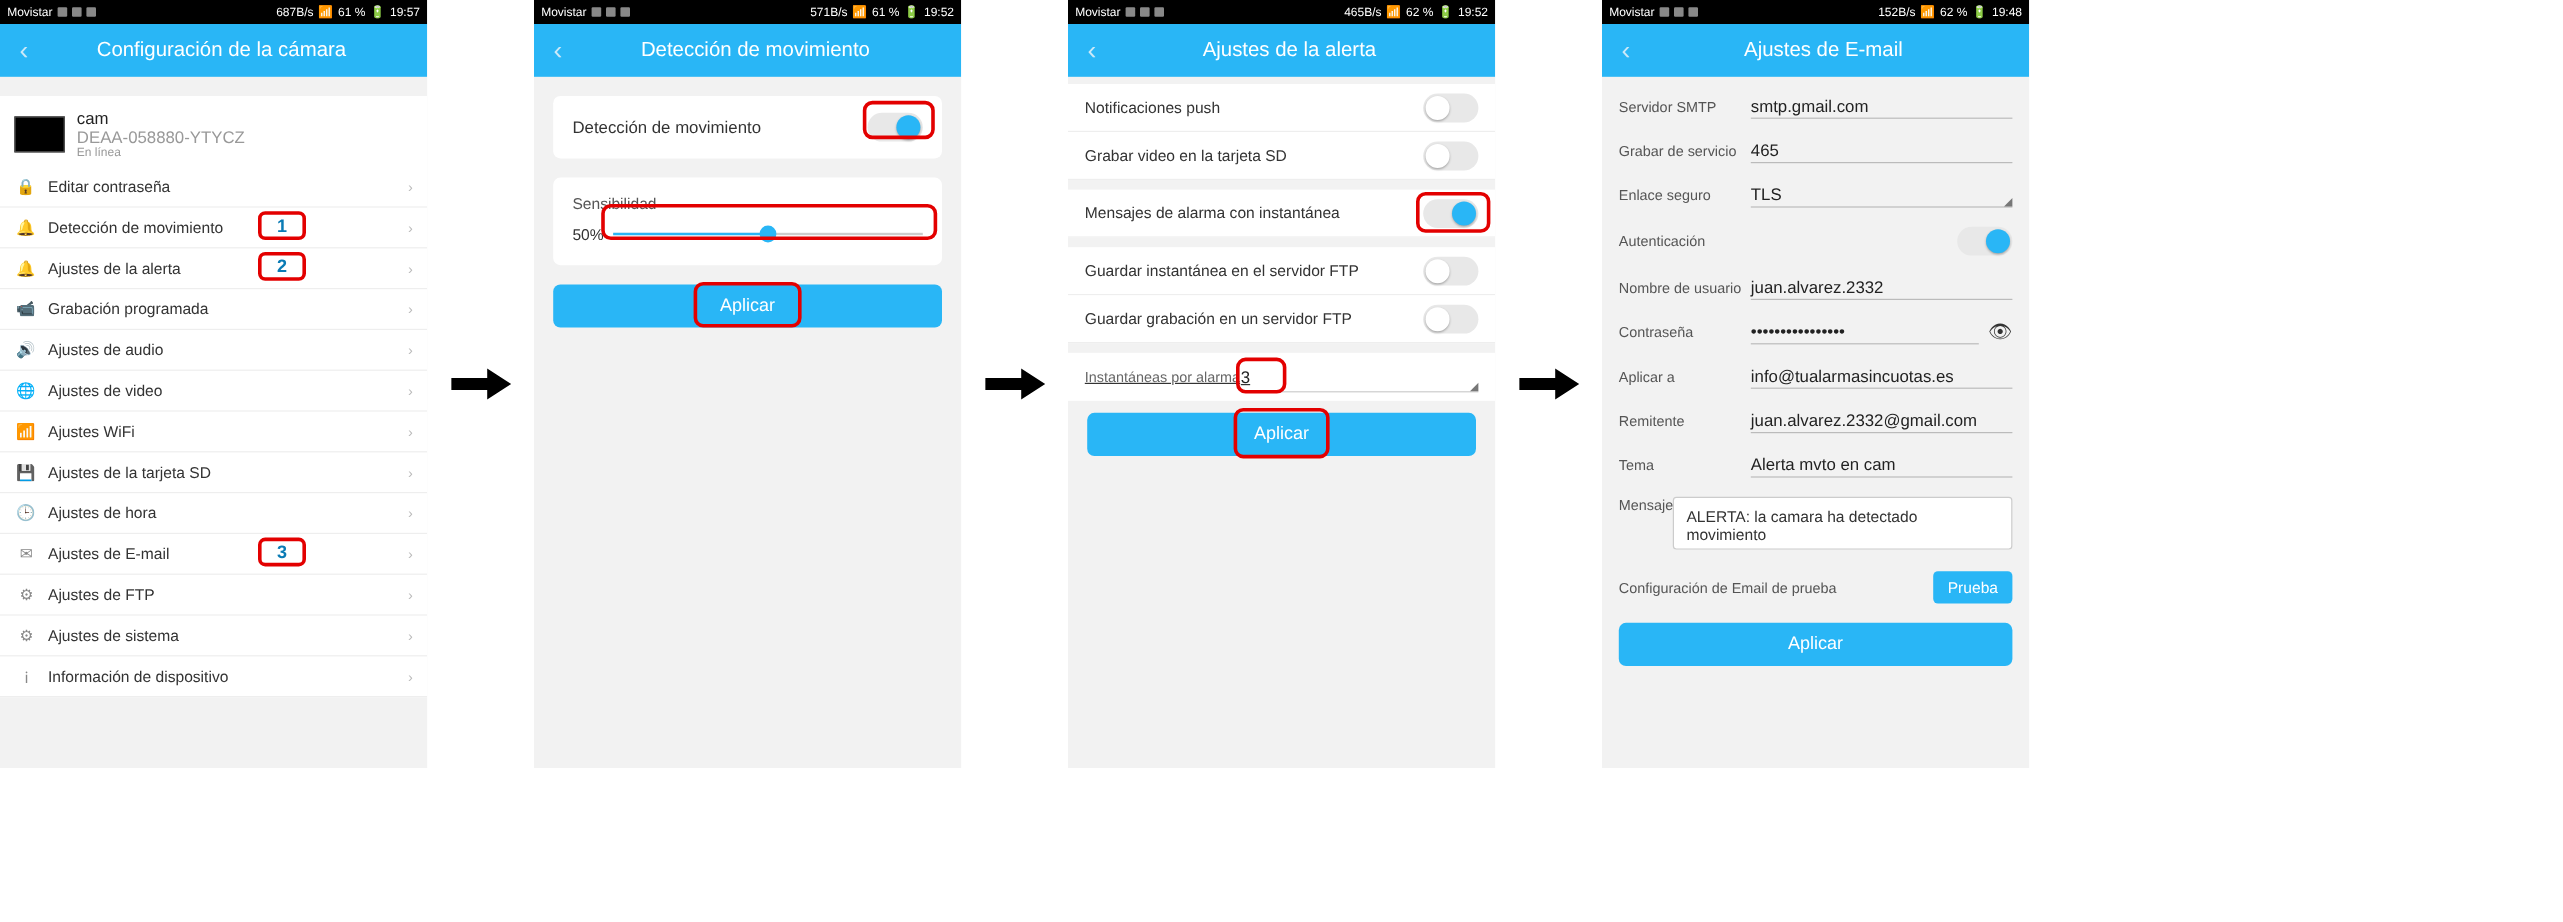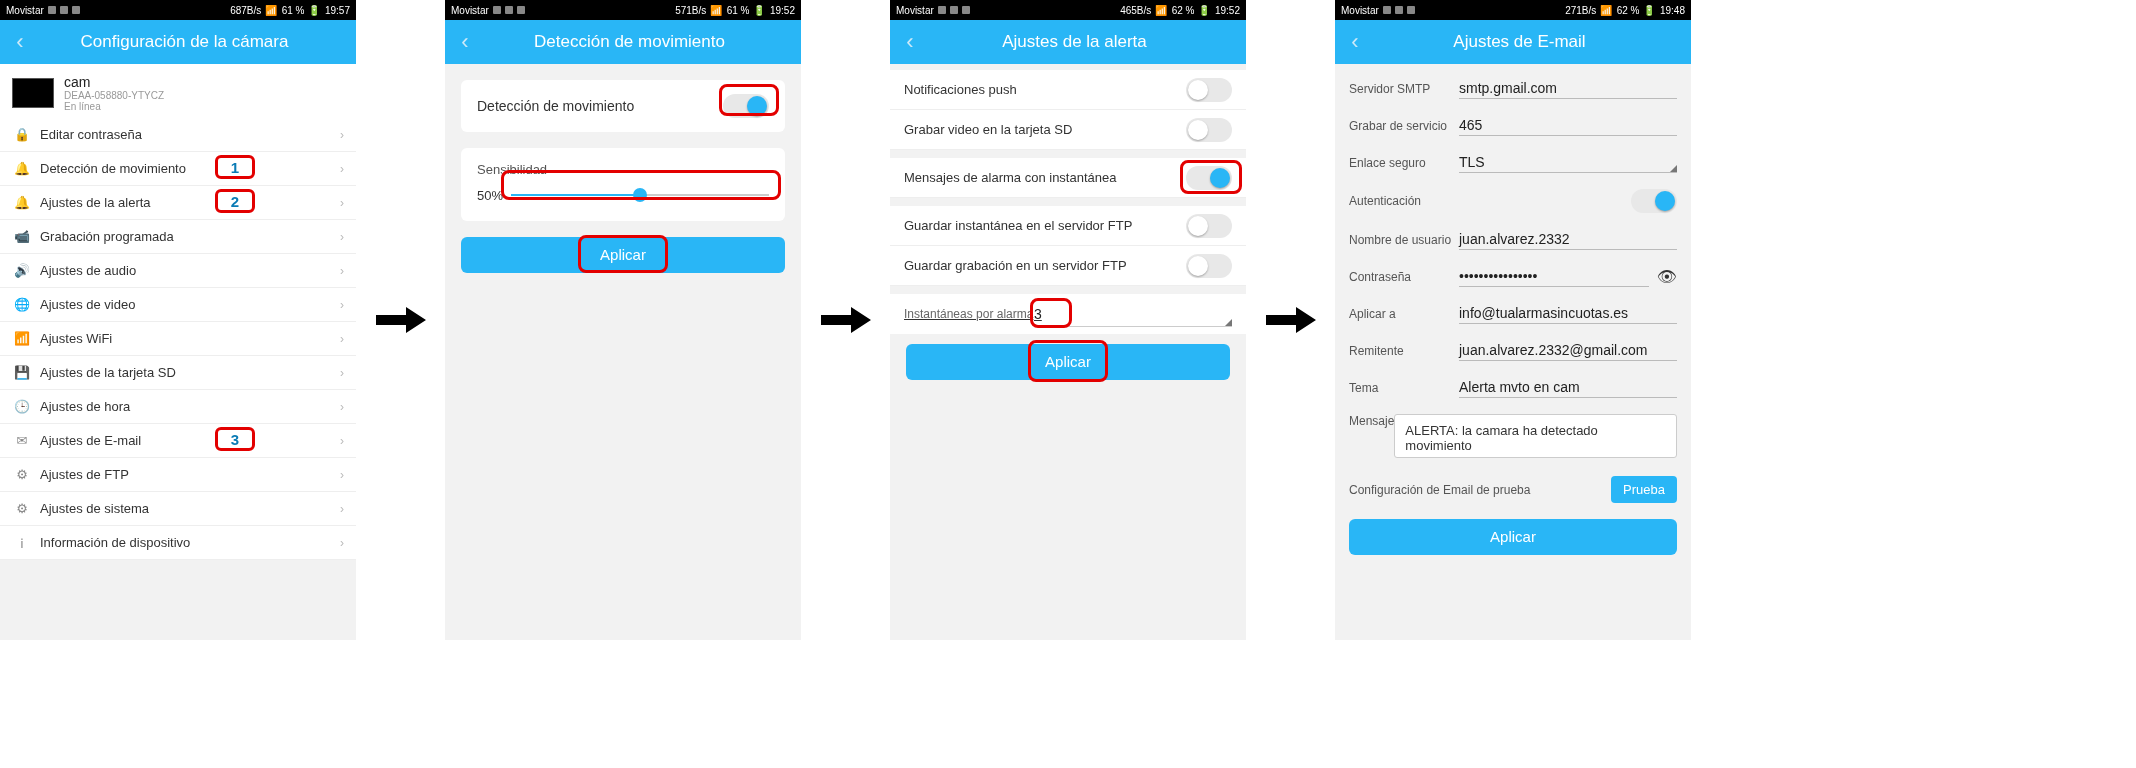--- a/index.html
+++ b/index.html
@@ -7,25 +7,25 @@
   .phone { width: 356px; height: 640px; background:#f2f2f2; overflow:hidden; position:relative; flex:0 0 356px; }
   .arrow { width:89px; height:640px; display:flex; align-items:center; justify-content:center; flex:0 0 89px; }
   .arrow svg { width:50px; height:30px; }
   .statusbar { height:20px; background:#000; color:#fff; font-size:10px; display:flex; align-items:center; padding:0 6px; justify-content:space-between; }
   .sb-left, .sb-right { display:flex; align-items:center; gap:4px; }
   .sb-right span { white-space:nowrap; }
   .sb-ico { width:8px;height:8px;background:#888;display:inline-block;border-radius:1px; }
   .header { height:44px; background:#29b6f6; color:#fff; display:flex; align-items:center; position:relative; }
   .header .back { width:40px; text-align:center; font-size:22px; color:#cce9f8; }
   .header .title { position:absolute; left:13px; right:0; text-align:center; font-size:17px; pointer-events:none; }
-  .content { background:#fff; }
+  .content { background:#fff;margin-top:16px; }
   .cam-row { display:flex; align-items:center; padding:10px 12px 6px; gap:10px; }
   .cam-thumb { width:42px;height:30px;background:#000;border:1px solid #555; }
   .cam-info .cn { font-size:14px; color:#222; }
-  .cam-info .cid { font-size:10px; color:#999; }
+  .cam-info .cid { font-size:14px; color:#999; }
   .cam-info .cs { font-size:10px; color:#999; }
   .list { background:#fff; }
   .li { display:flex; align-items:center; height:34px; padding:0 12px; border-bottom:1px solid #eee; position:relative; }
   .li .ico { width:20px; color:#888; font-size:13px; text-align:center; margin-right:8px; }
   .li .lbl { flex:1; font-size:13px; color:#333; }
   .li .chev { color:#bbb; font-size:12px; }
   .li .badge { position:absolute; left:215px; top:3px; width:40px; height:24px; border:3px solid #e30000; border-radius:6px; display:flex; align-items:center; justify-content:center; color:#0a7bb5; font-weight:bold; font-size:15px; }
 
   .card { background:#fff; border-radius:6px; margin:16px; padding:14px 16px; }
   .row-sw { display:flex; align-items:center; justify-content:space-between; font-size:14px; color:#333; }
@@ -308,21 +308,21 @@
 
 <div class="phone" style="background:#f2f2f2;">
   <div class="statusbar">
     <div class="sb-left">
         <span>Movistar</span>
         <span class="sb-ico"></span>
         <span class="sb-ico"></span>
         <span class="sb-ico"></span>
       </div>
     <div class="sb-right">
-        <span>271B/s</span>
+        <span>152B/s</span>
         <span>📶</span>
         <span>62 %</span>
         <span>🔋</span>
         <span>19:48</span>
       </div>
   </div>
   <div class="header">
     <div class="back">‹</div>
     <div class="title">Ajustes de E-mail</div>
   </div>

